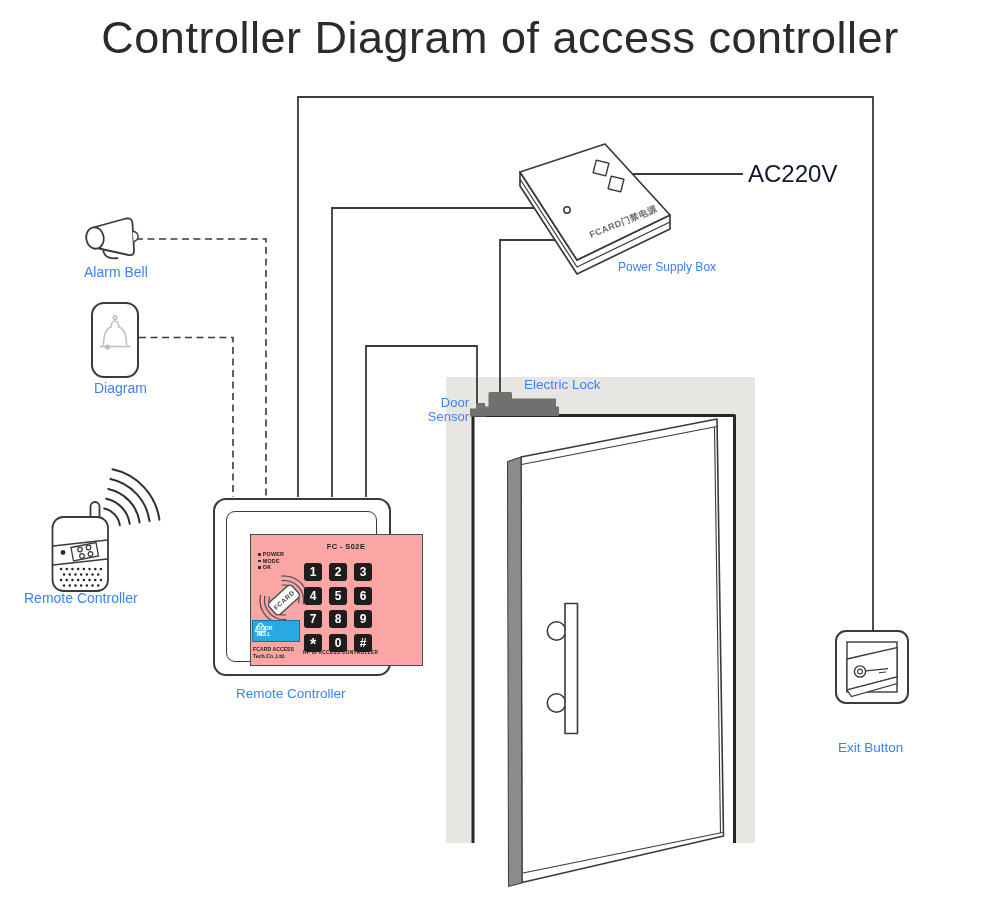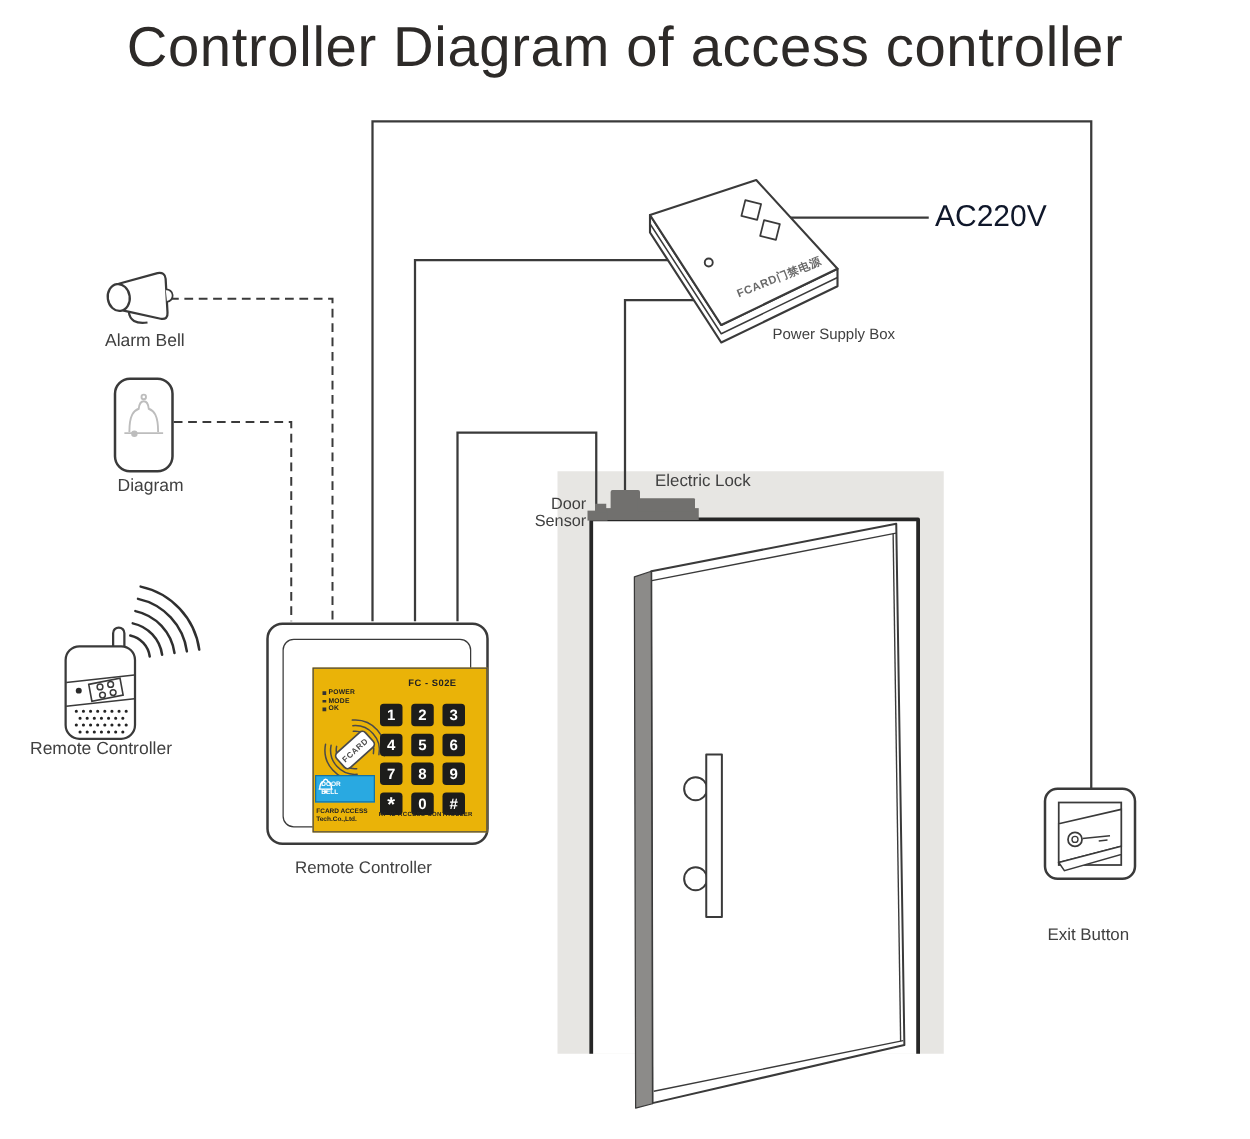--- a/index.html
+++ b/index.html
@@ -1,31 +1,31 @@
 <!DOCTYPE html>
 <html><head>
 <meta charset="utf-8">
 <style>
   html,body{margin:0;padding:0;background:#fff;}
   body{width:1000px;height:911px;position:relative;overflow:hidden;
        font-family:"Liberation Sans",sans-serif;color:#3b3b3b;}
   .title{position:absolute;top:12px;left:0;width:1000px;text-align:center;
          font-size:45px;letter-spacing:.5px;color:#2d2a28;white-space:nowrap;}
   svg{position:absolute;top:0;left:0;}
-  .lbl{position:absolute;color:#404040;font-size:13.5px;white-space:nowrap;}
+  .lbl{position:absolute;color:#3b82f6;font-size:13.5px;white-space:nowrap;}
   .lbl-big{font-size:24px;color:#0f172a;}
   .lbl-right{text-align:right;font-size:13px;line-height:13.5px;}
 
   
   .ac-outer{position:absolute;left:213px;top:498px;width:174px;height:174px;
             background:#fff;border:2px solid #3a3a3a;border-radius:13px;}
   .ac-mid{position:absolute;left:11px;top:11px;width:149px;height:149px;
           border:1.5px solid #3a3a3a;border-radius:9px;}
   .ac-panel{position:absolute;left:23px;top:22px;width:138px;height:130px;
-            border:1px solid #4a4a4a;background:#eab308;}
+            border:1px solid #4a4a4a;background:#fca5a5;padding-left:33px;}
   .ac-model{position:absolute;left:58px;top:7px;width:74px;text-align:center;
             font-size:7.5px;font-weight:bold;color:#222;letter-spacing:.4px;}
   .ac-leds{position:absolute;left:7px;top:16px;}
   .led-row{display:flex;align-items:center;height:6.6px;}
   .led-dot{width:2.6px;height:2.6px;background:#333;margin-right:2.2px;}
   .led-txt{font-size:5.4px;font-weight:bold;color:#222;letter-spacing:.2px;}
   .ac-card{position:absolute;left:1px;top:37px;}
   .ac-keys{position:absolute;left:53px;top:28px;display:grid;
            grid-template-columns:repeat(3,18px);grid-auto-rows:18px;
            column-gap:7px;row-gap:5.5px;}

